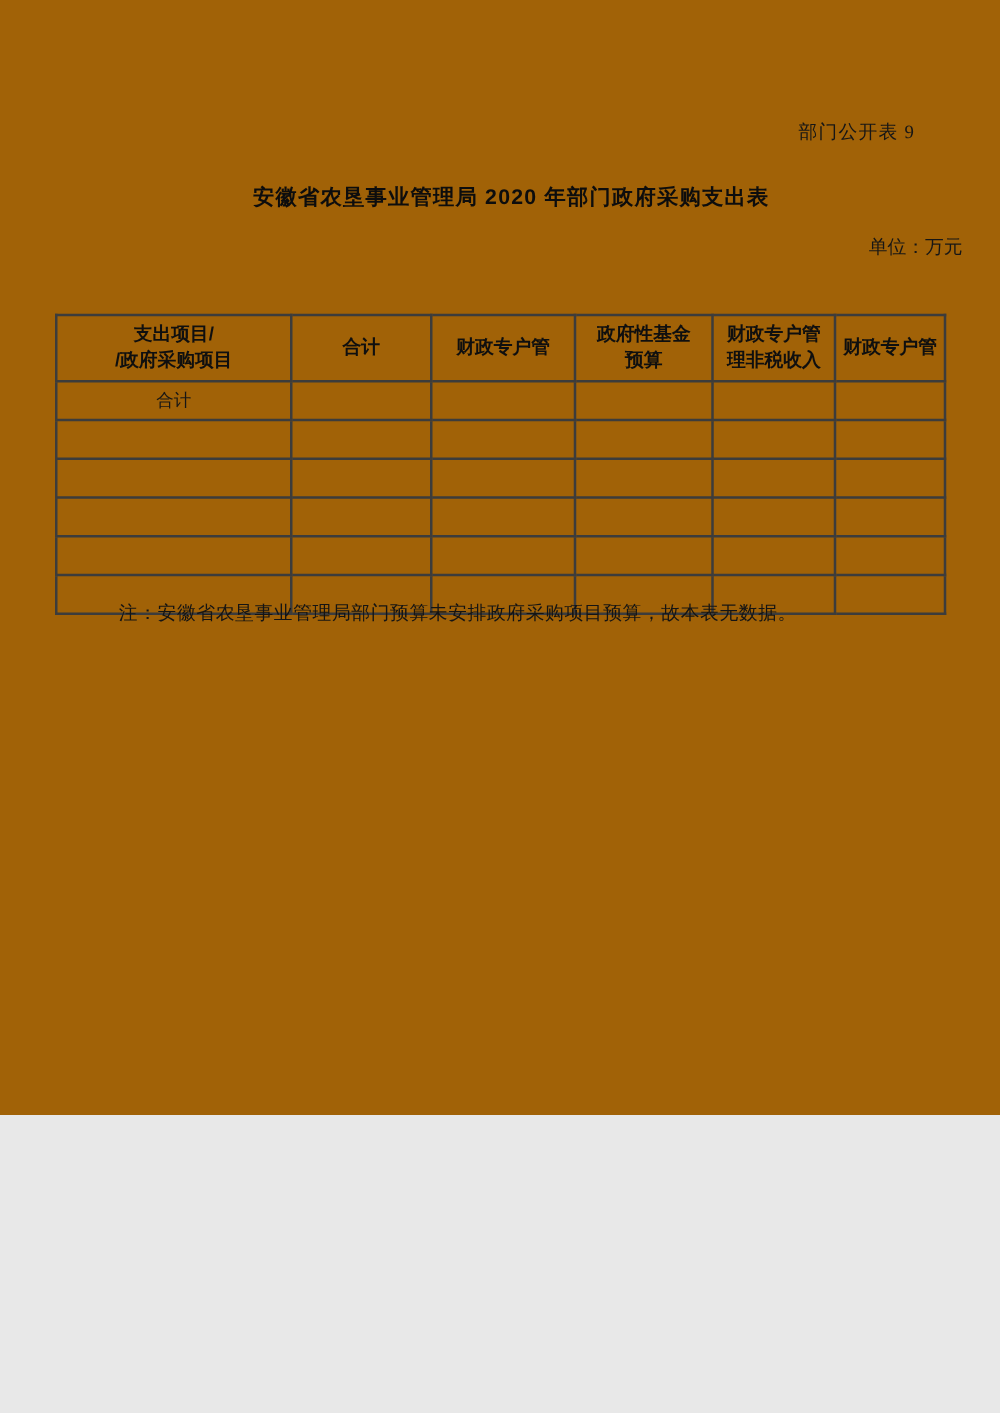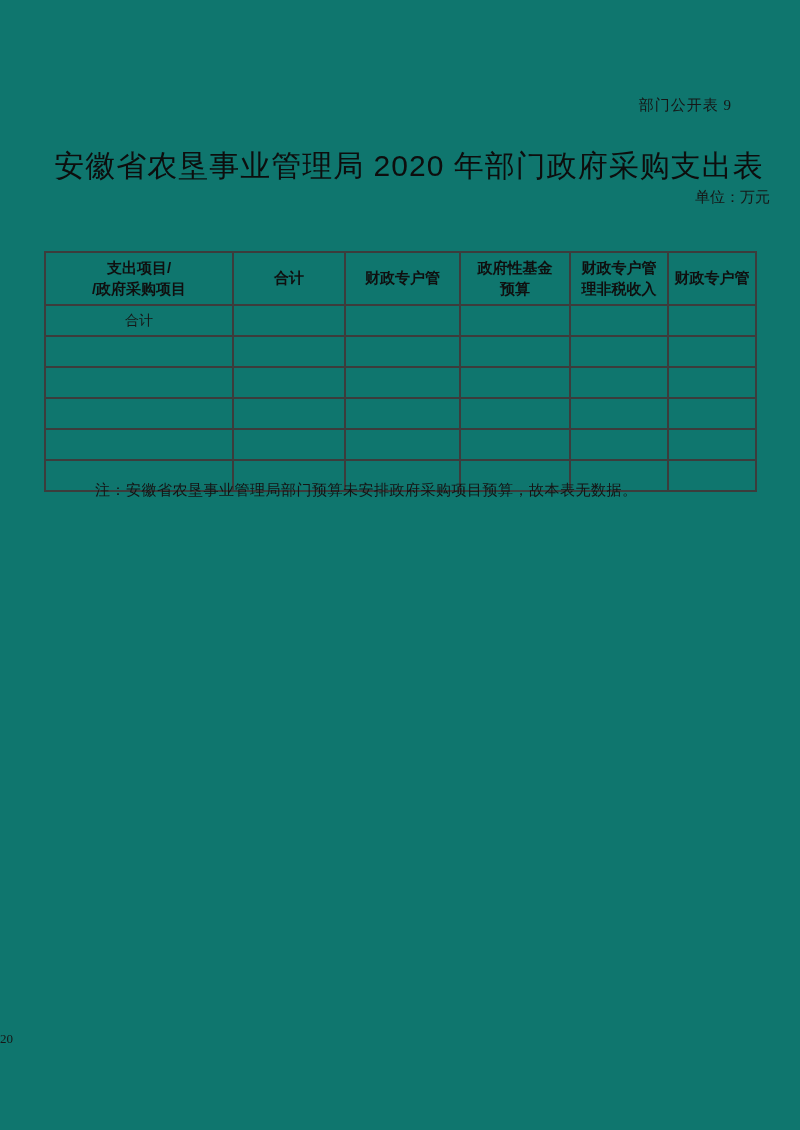--- a/index.html
+++ b/index.html
@@ -1,43 +1,43 @@
 <!DOCTYPE html>
 <html><head>
 <meta charset="utf-8">
 <style>
   * { margin: 0; padding: 0; box-sizing: border-box; }
   html, body { background: #e8e8e8; }
   .page {
     position: relative;
     width: 800px;
-    height: 1130px;
+    height: 892px;
     margin: 0 auto;
-    background: #0f766e;
+    background: #a16207;
     color: #111111;
     font-family: "Liberation Serif", serif;
     overflow: hidden;
   }
   .doc-label {
     position: absolute;
     top: 96px;
     right: 68px;
     font-size: 15px;
     letter-spacing: 1px;
     color: #161616;
   }
   .title {
     position: absolute;
     top: 146px;
     left: 0;
     width: 100%;
     text-align: center;
     font-family: "Liberation Sans", sans-serif;
-    font-weight: normal;
-    font-size: 30px;
+    font-weight: bold;
+    font-size: 17px;
     letter-spacing: 1px;
     color: #0d0d0d;
     padding-left: 18px;
   }
   .unit-label {
     position: absolute;
     top: 188px;
     right: 30px;
     font-size: 15px;
     color: #161616;

